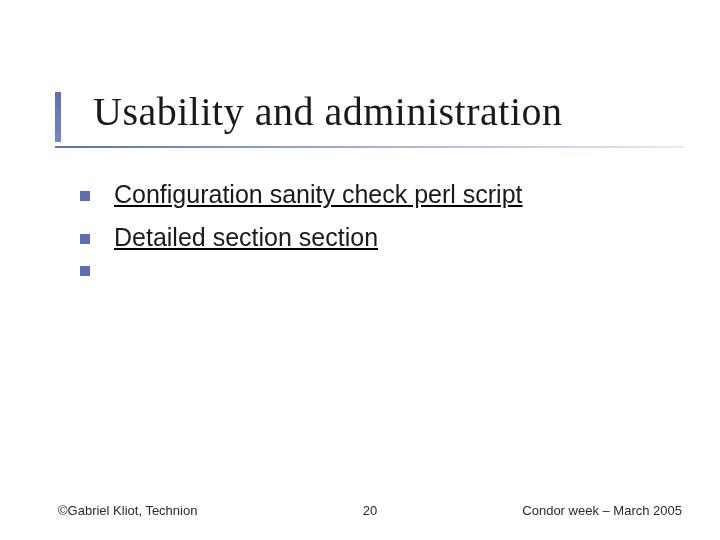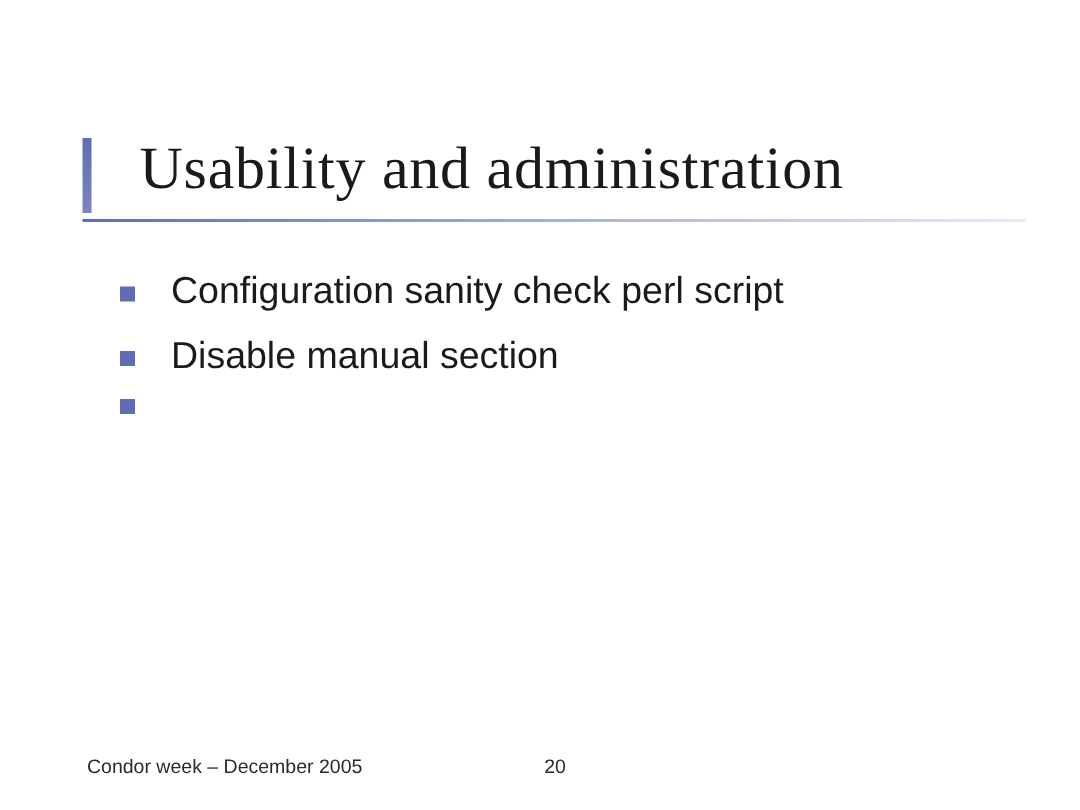--- a/index.html
+++ b/index.html
@@ -44,20 +44,21 @@
       left: 55px;
       right: 36px;
       height: 2px;
       background: linear-gradient(to right, #5f6db3 0%, #a8b0d6 50%, #e8eaf5 100%);
     }
     .content {
       position: absolute;
       top: 178px;
       left: 80px;
       right: 50px;
+      text-decoration: underline;
     }
     .bullet-row {
       display: flex;
       align-items: center;
       margin-bottom: 9px;
     }
     .bullet {
       width: 10px;
       height: 10px;
       background: #5f6db3;
@@ -105,27 +106,28 @@
   <div class="content">
 
     <div class="bullet-row">
       <div class="bullet"></div>
       <div class="bullet-text">Configuration sanity check perl script</div>
     </div>
 
 
     <div class="bullet-row">
       <div class="bullet"></div>
-      <div class="bullet-text">Disable manual section</div>
+      <div class="bullet-text">Detailed section section</div>
     </div>
 
     <div class="bullet-row">
       <div class="bullet"></div>
     </div>
 
   </div>
 
   <div class="footer">
+    <span>©Gabriel Kliot, Technion</span>
     <span class="footer-center">20</span>
-    <span>Condor week – December 2005</span>
+    <span>Condor week – March 2005</span>
   </div>
 
 </div>
 
 </body></html>

